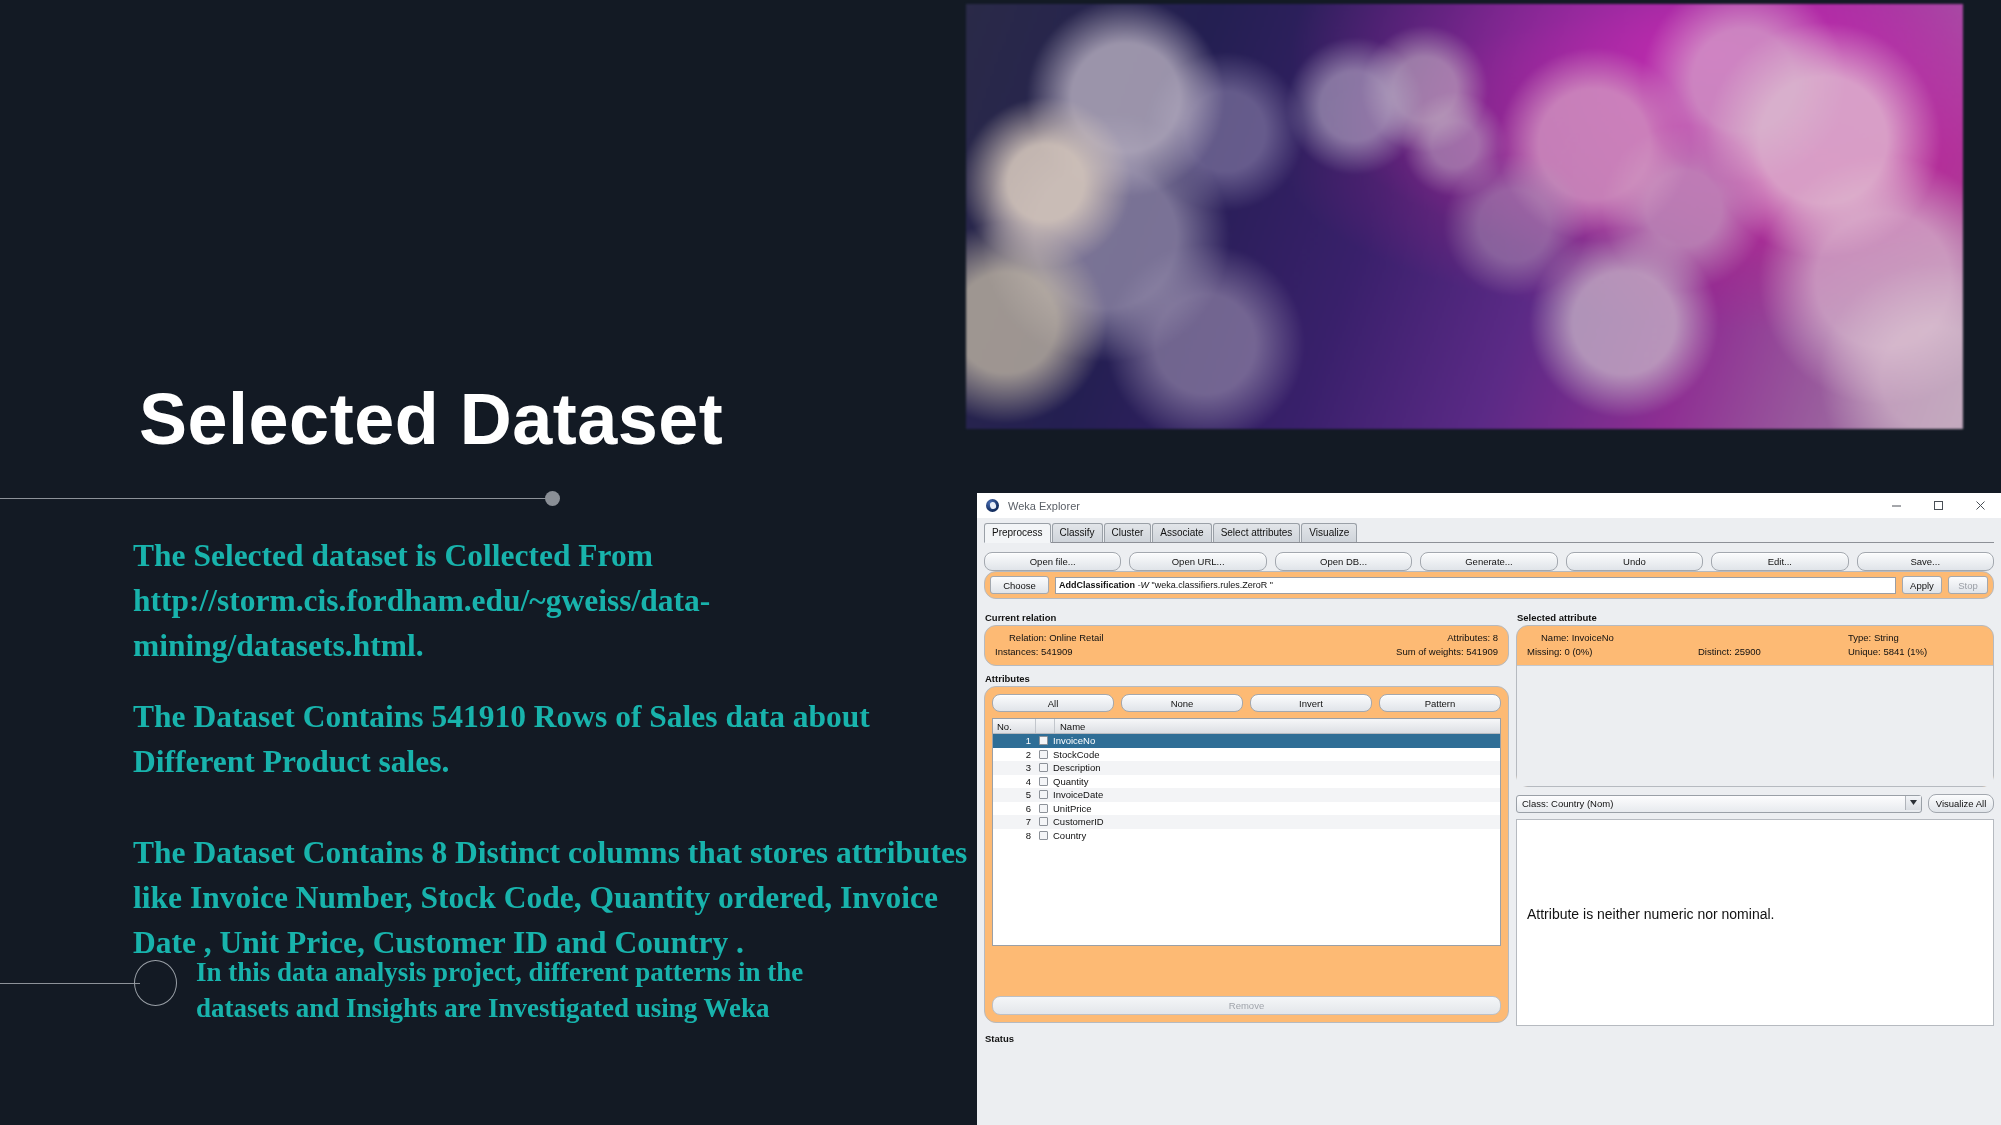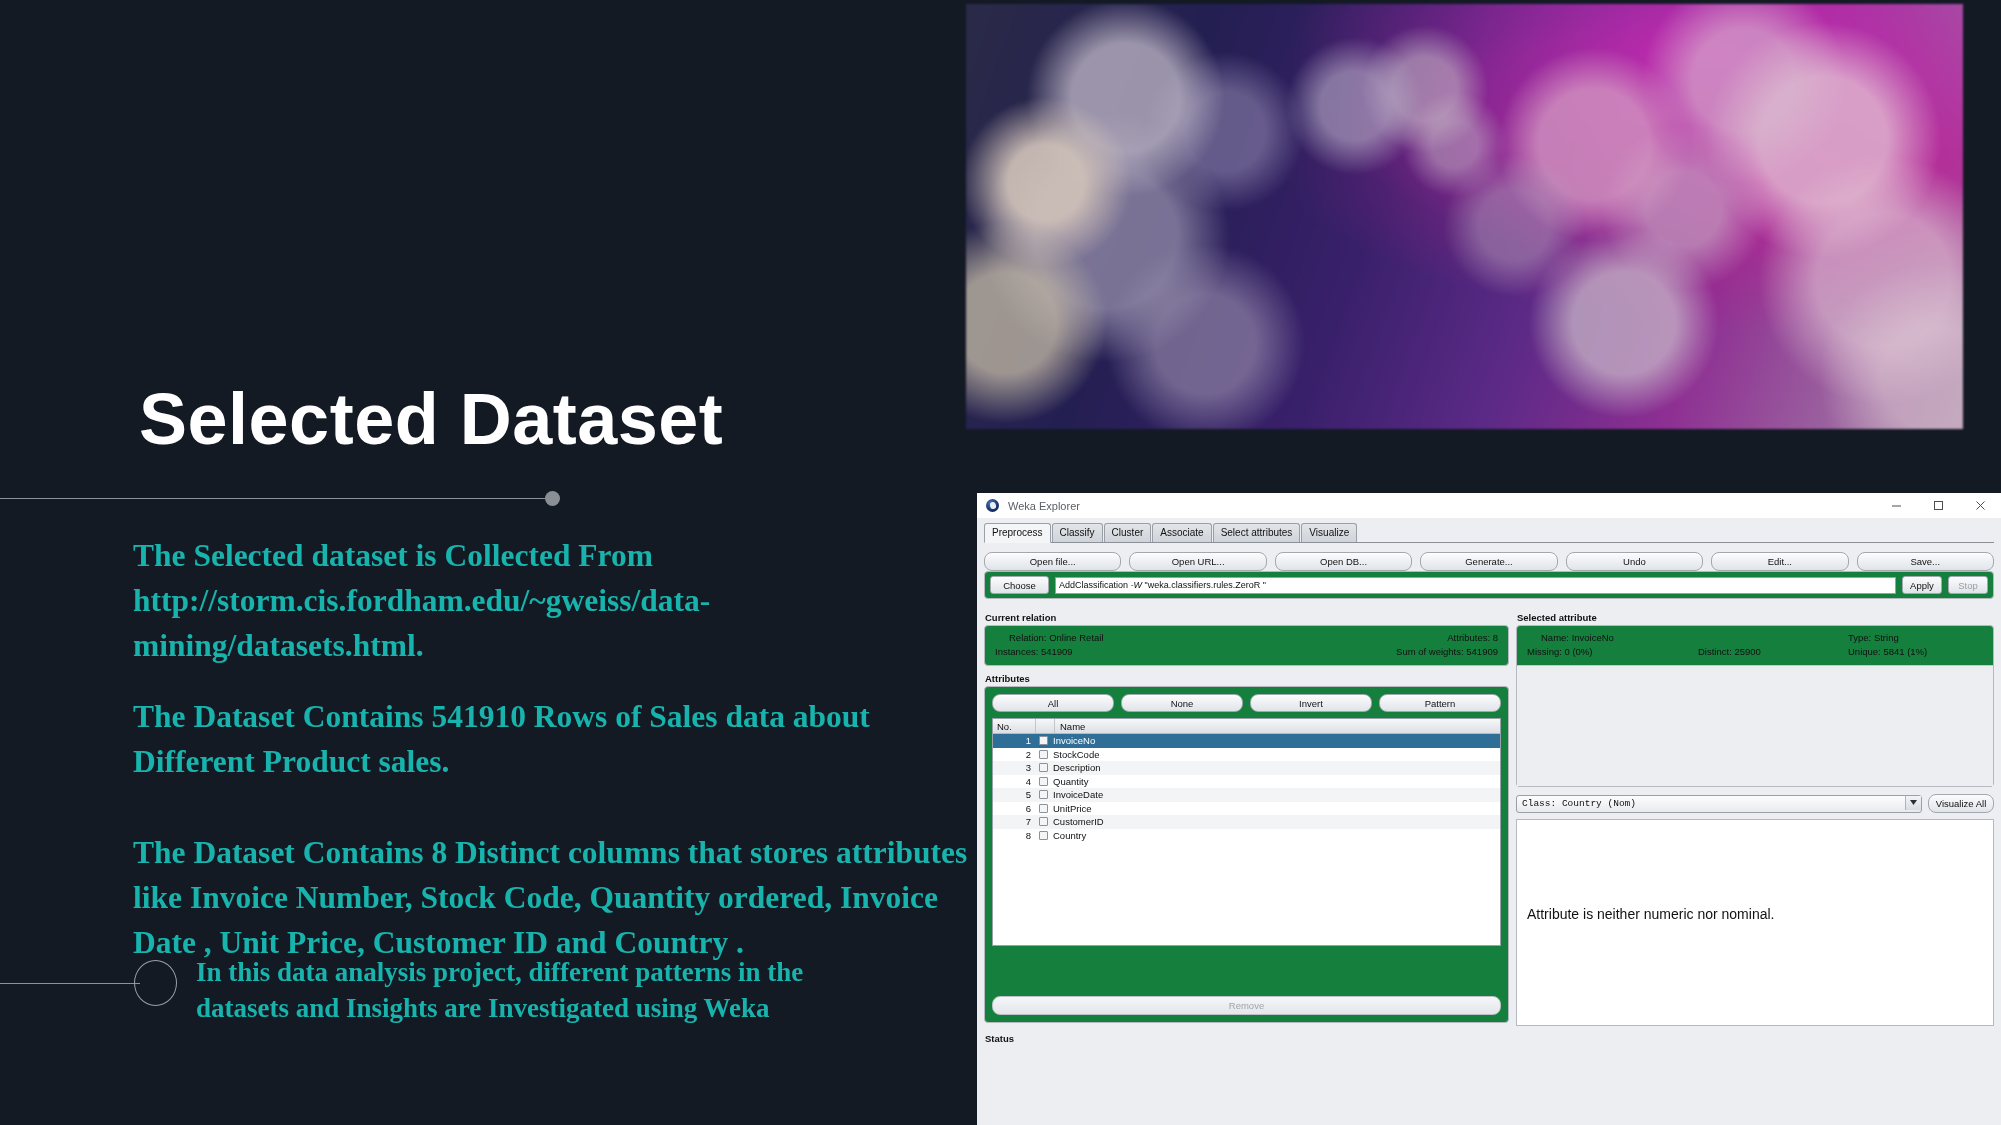--- a/index.html
+++ b/index.html
@@ -245,22 +245,22 @@
   }
 
   .group-label {
     font-size: 9.5px;
     font-weight: bold;
     margin: 7px 0 2px 1px;
     color: #111;
   }
   .panel {
     border: 1px solid #b6bac0;
-    border-radius: 4px;
-    background: #15803d;
+    border-radius: 12px;
+    background: #fdba74;
     box-sizing: border-box;
   }
 
   .filter-row {
     display: flex;
     align-items: center;
     padding: 4px 5px;
     gap: 6px;
   }
   .choose-btn {
@@ -277,21 +277,21 @@
     height: 15px;
     background: #ffffff;
     border: 1px solid #9a9ea5;
     font-size: 9px;
     display: flex;
     align-items: center;
     padding-left: 3px;
     overflow: hidden;
     white-space: nowrap;
   }
-  .filter-field b { font-weight: normal; }
+  .filter-field b { font-weight: bold; }
   .filter-field i { font-style: italic; }
   .apply-btn, .stop-btn {
     width: 38px; height: 16px;
     border: 1px solid #a3a8af;
     border-radius: 3px;
     background: linear-gradient(#fbfcfd, #e0e4e9);
     font-size: 9.5px;
     display:flex; align-items:center; justify-content:center;
   }
   .stop-btn { color: #9a9ea5; }
@@ -393,21 +393,20 @@
     flex: 1;
     height: 16px;
     border: 1px solid #9aa0a7;
     border-radius: 3px;
     background: linear-gradient(#fdfdfe, #e7eaee);
     font-size: 9.5px;
     display: flex;
     align-items: center;
     padding-left: 5px;
     position: relative;
-    font-family: Liberation Mono, monospace;
   }
   .combo .arrow {
     position: absolute;
     right: 0; top: 0;
     width: 15px; height: 14px;
     border-left: 1px solid #b0b4ba;
     background: linear-gradient(#f2f4f7, #d9dde2);
     display: flex; align-items: center; justify-content: center;
   }
   .vis-all {

